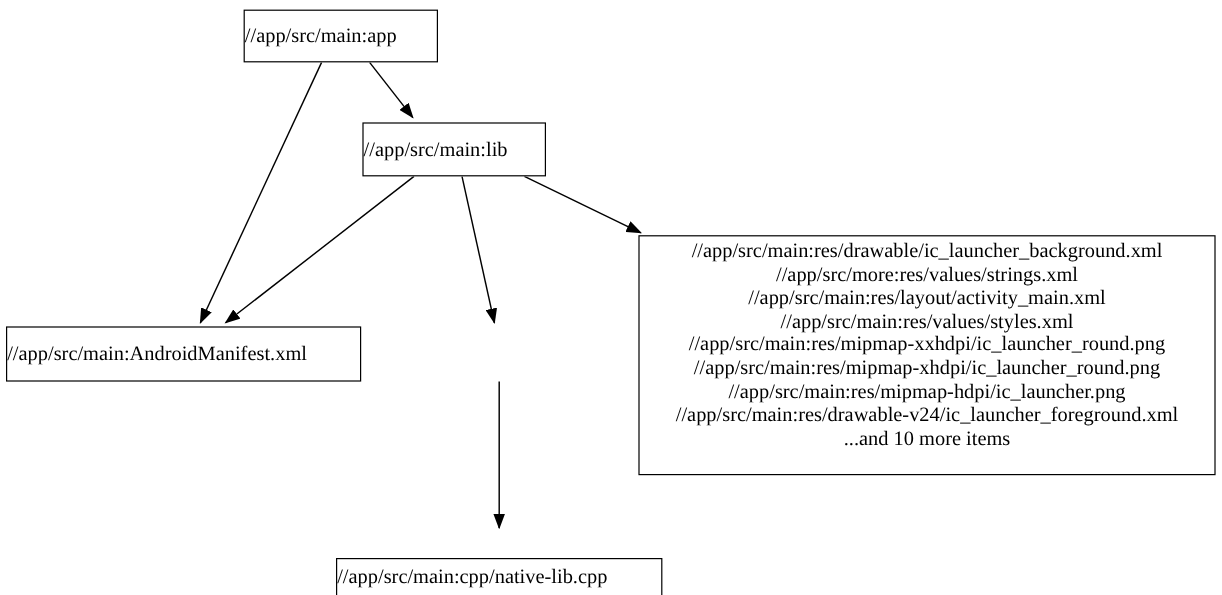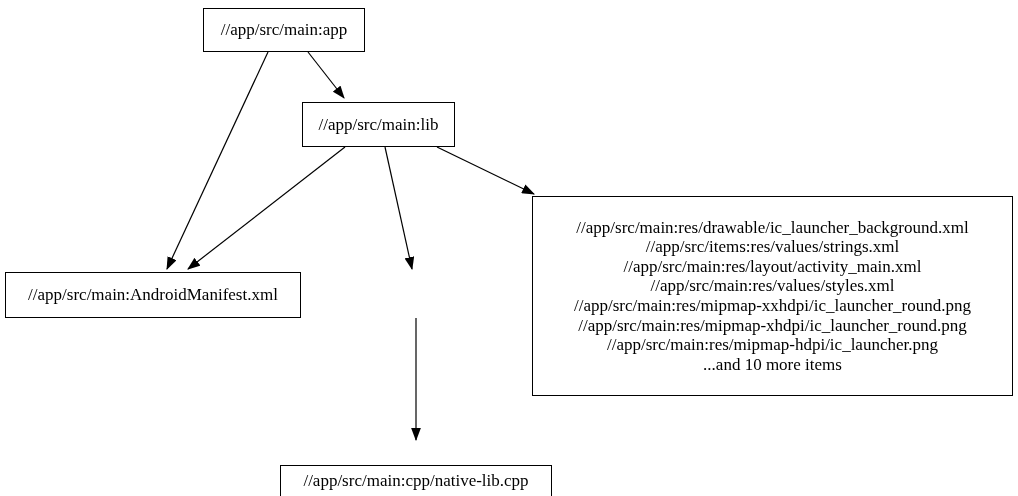--- a/index.html
+++ b/index.html
@@ -27,21 +27,21 @@
     stroke: #000000;
     stroke-width: 1.2;
   }
   .node {
     position: absolute;
     box-sizing: border-box;
     border: 1px solid #000000;
     background: #ffffff;
     display: flex;
     align-items: center;
-    justify-content: center;
+    justify-content: flex-start;
     text-align: center;
     font-size: 17px;
     white-space: nowrap;
   }
   .node.multiline {
     flex-direction: column;
     line-height: 19.6px;
     padding: 2px 10px;
   }
   
@@ -79,26 +79,27 @@
     <span>//app/src/main:lib</span>
   </div>
 
   <div class="node" id="node-manifest">
     <span>//app/src/main:AndroidManifest.xml</span>
   </div>
 
 
   <div class="node multiline" id="node-resources">
     <span>//app/src/main:res/drawable/ic_launcher_background.xml</span>
-    <span>//app/src/items:res/values/strings.xml</span>
+    <span>//app/src/more:res/values/strings.xml</span>
     <span>//app/src/main:res/layout/activity_main.xml</span>
     <span>//app/src/main:res/values/styles.xml</span>
     <span>//app/src/main:res/mipmap-xxhdpi/ic_launcher_round.png</span>
     <span>//app/src/main:res/mipmap-xhdpi/ic_launcher_round.png</span>
     <span>//app/src/main:res/mipmap-hdpi/ic_launcher.png</span>
+    <span>//app/src/main:res/drawable-v24/ic_launcher_foreground.xml</span>
     <span>...and 10 more items</span>
   </div>
 
   <div class="node" id="node-native">
     <span>//app/src/main:cpp/native-lib.cpp</span>
   </div>
 
 </div>
 
 </body></html>

